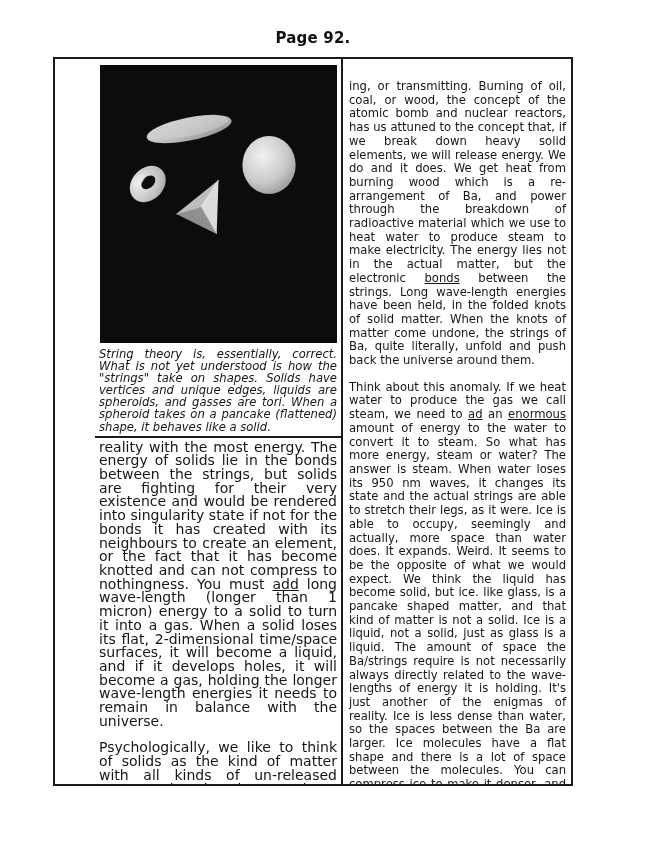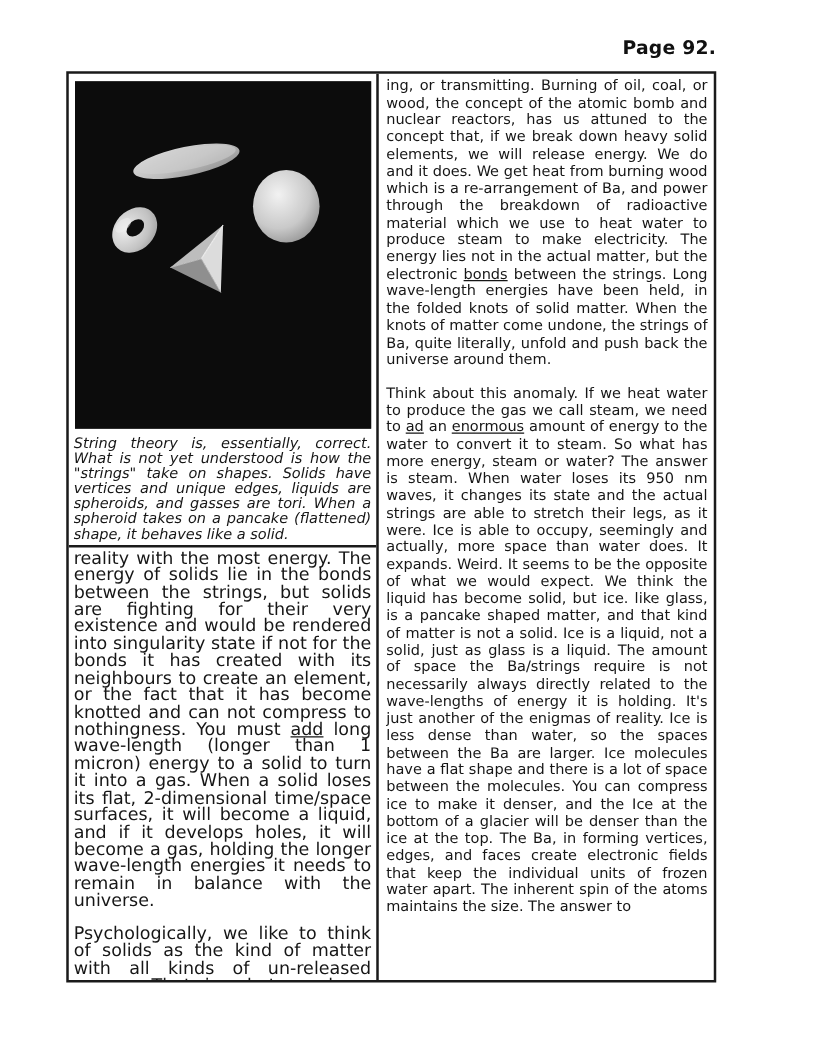--- a/index.html
+++ b/index.html
@@ -7,41 +7,41 @@
     width: 656px; height: 845px;
     background: #ffffff;
     font-family: "DejaVu Sans", "Liberation Sans", sans-serif;
     color: #161616;
     -webkit-font-smoothing: antialiased;
   }
   .sheet { position: relative; width: 656px; height: 845px; overflow: hidden; }
 
   .page-title {
     position: absolute; top: 29px; left: 53px; width: 520px;
-    text-align: right; font-size: 15px; font-weight: 600;
+    text-align: center; font-size: 15px; font-weight: 600;
     letter-spacing: 0.2px; color: #111;
   }
 
   .content-box {
     position: absolute; top: 57px; left: 53px;
     width: 516px; height: 725px;
     border: 2px solid #1a1a1a;
     display: flex;
     overflow: hidden;
     background: #ffffff;
   }
 
   .col-left {
     width: 246px; box-sizing: border-box;
-    display: flex; flex-direction: column;
+    display: flex; flex-direction: column; margin-left: 40px;
   }
   .col-right {
     flex: 1; box-sizing: border-box;
     border-left: 2px solid #1a1a1a;
-    padding: 3px 5px 0 6px;
+    padding: 21px 5px 0 6px;
     font-size: 11.6px; line-height: 13.7px;
     text-align: justify;
   }
 
   .figure {
     margin: 6px 4px 4px 5px;
     height: 278px;
     background: #0c0c0c;
     overflow: hidden;
   }

